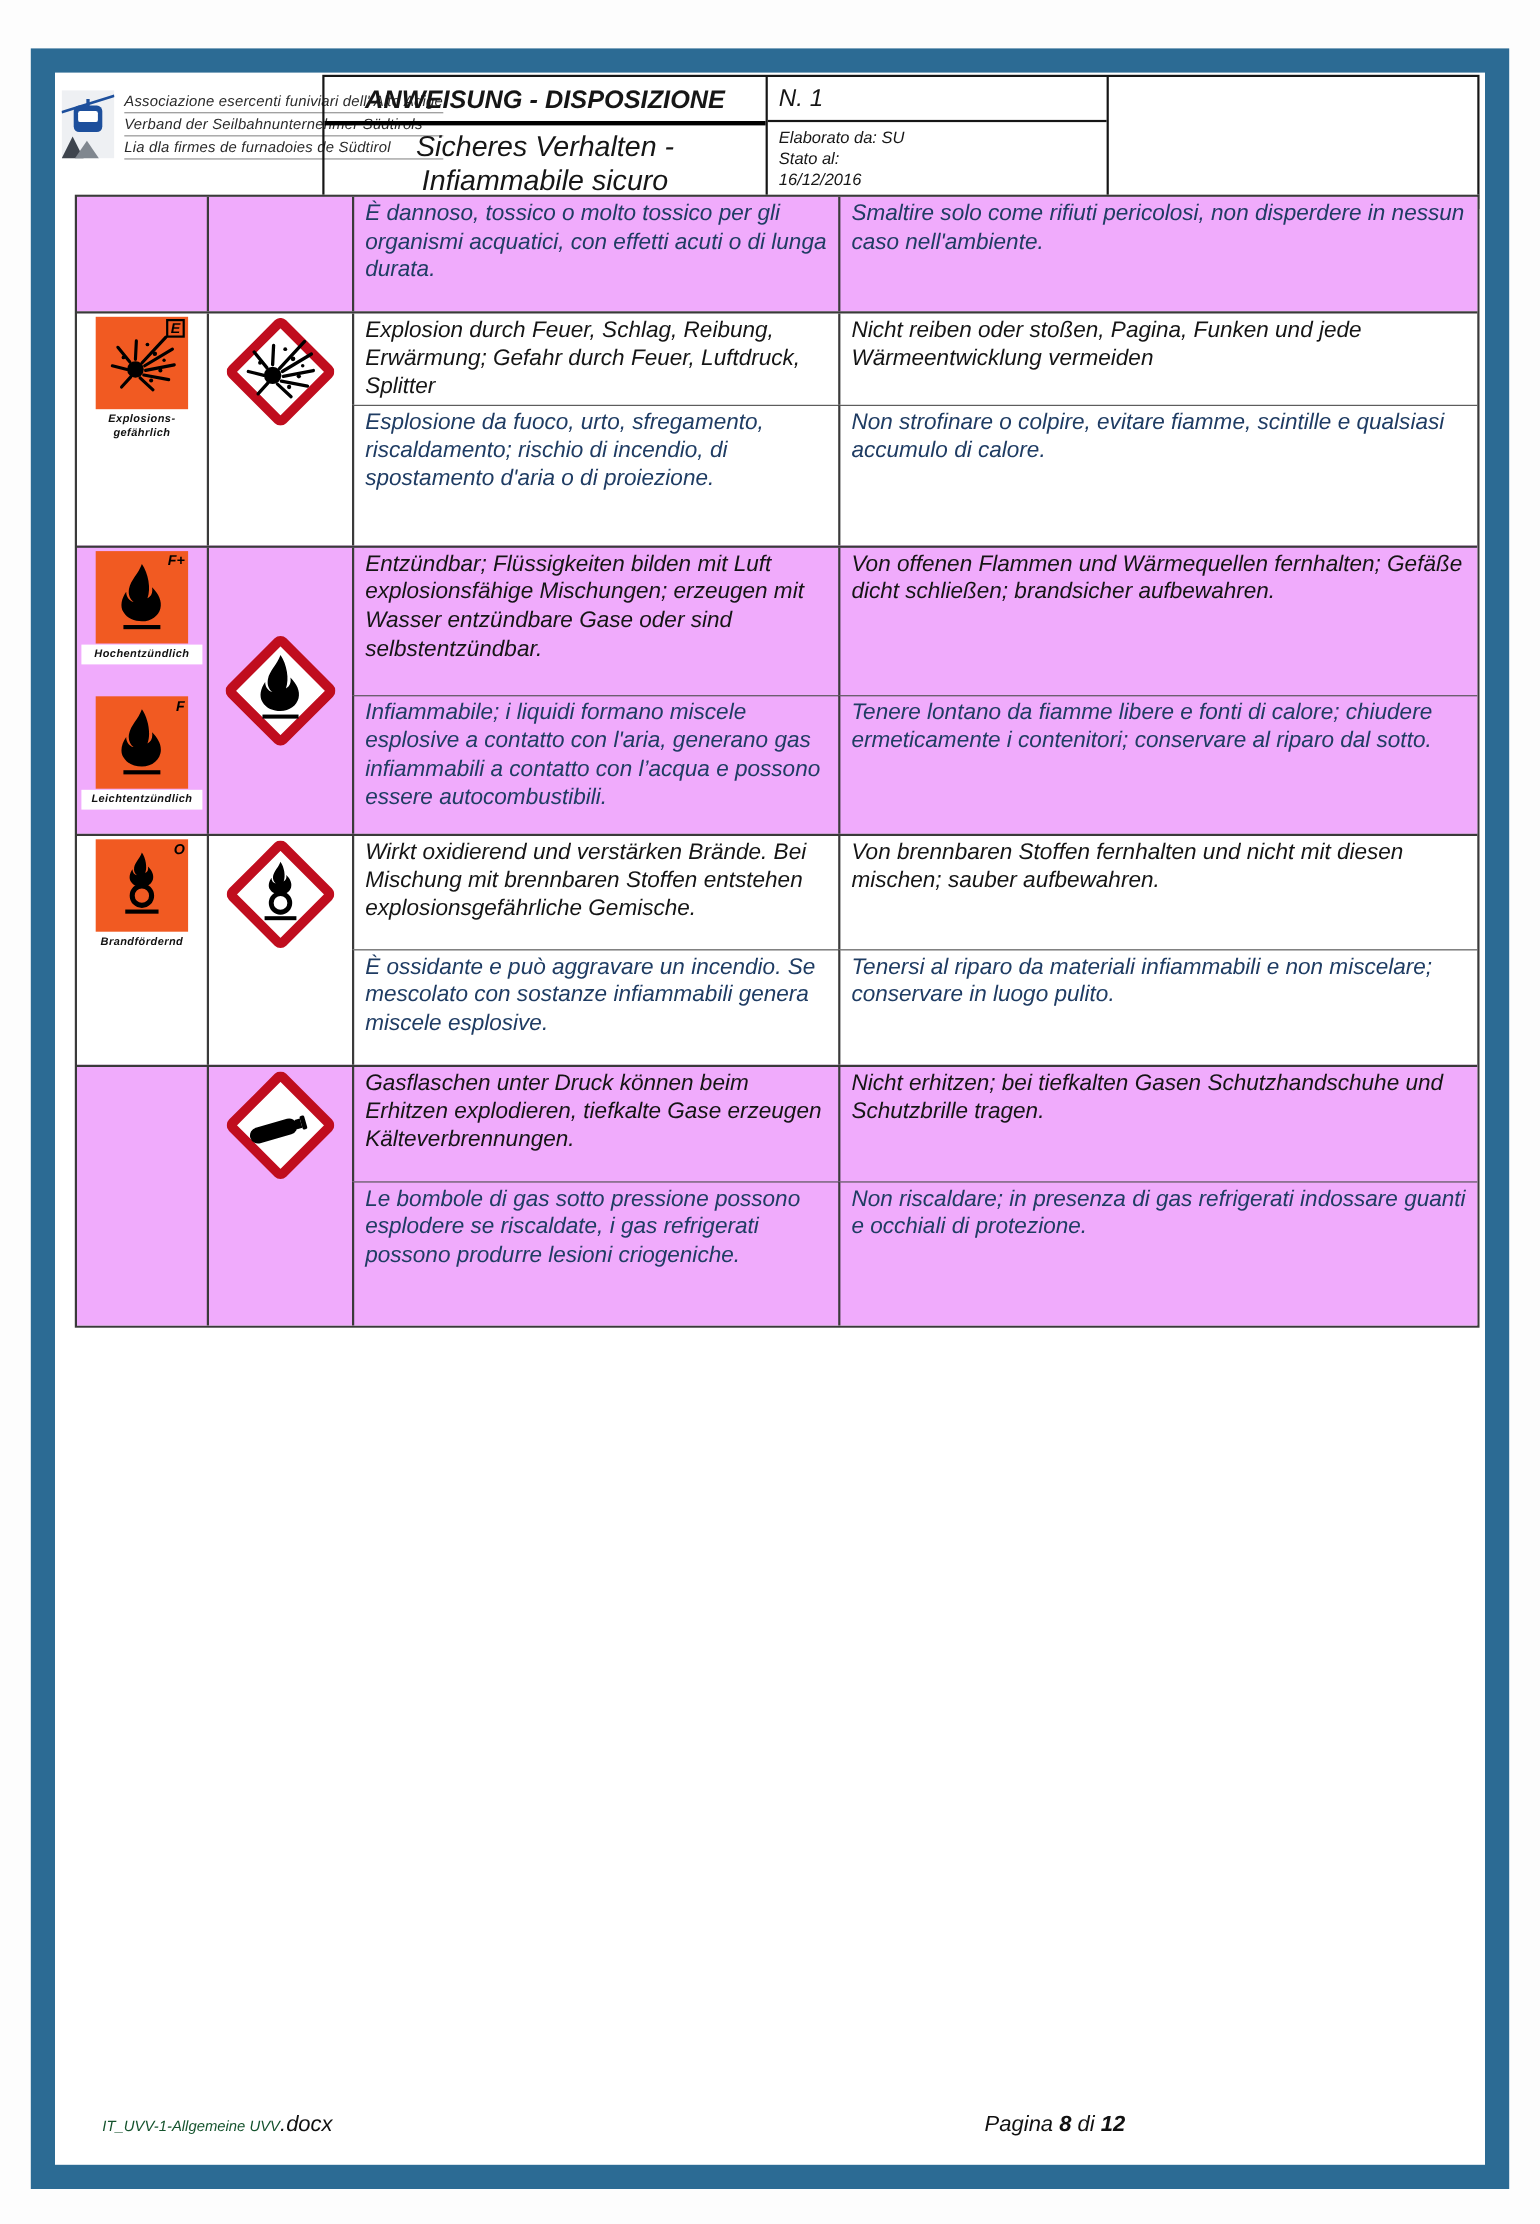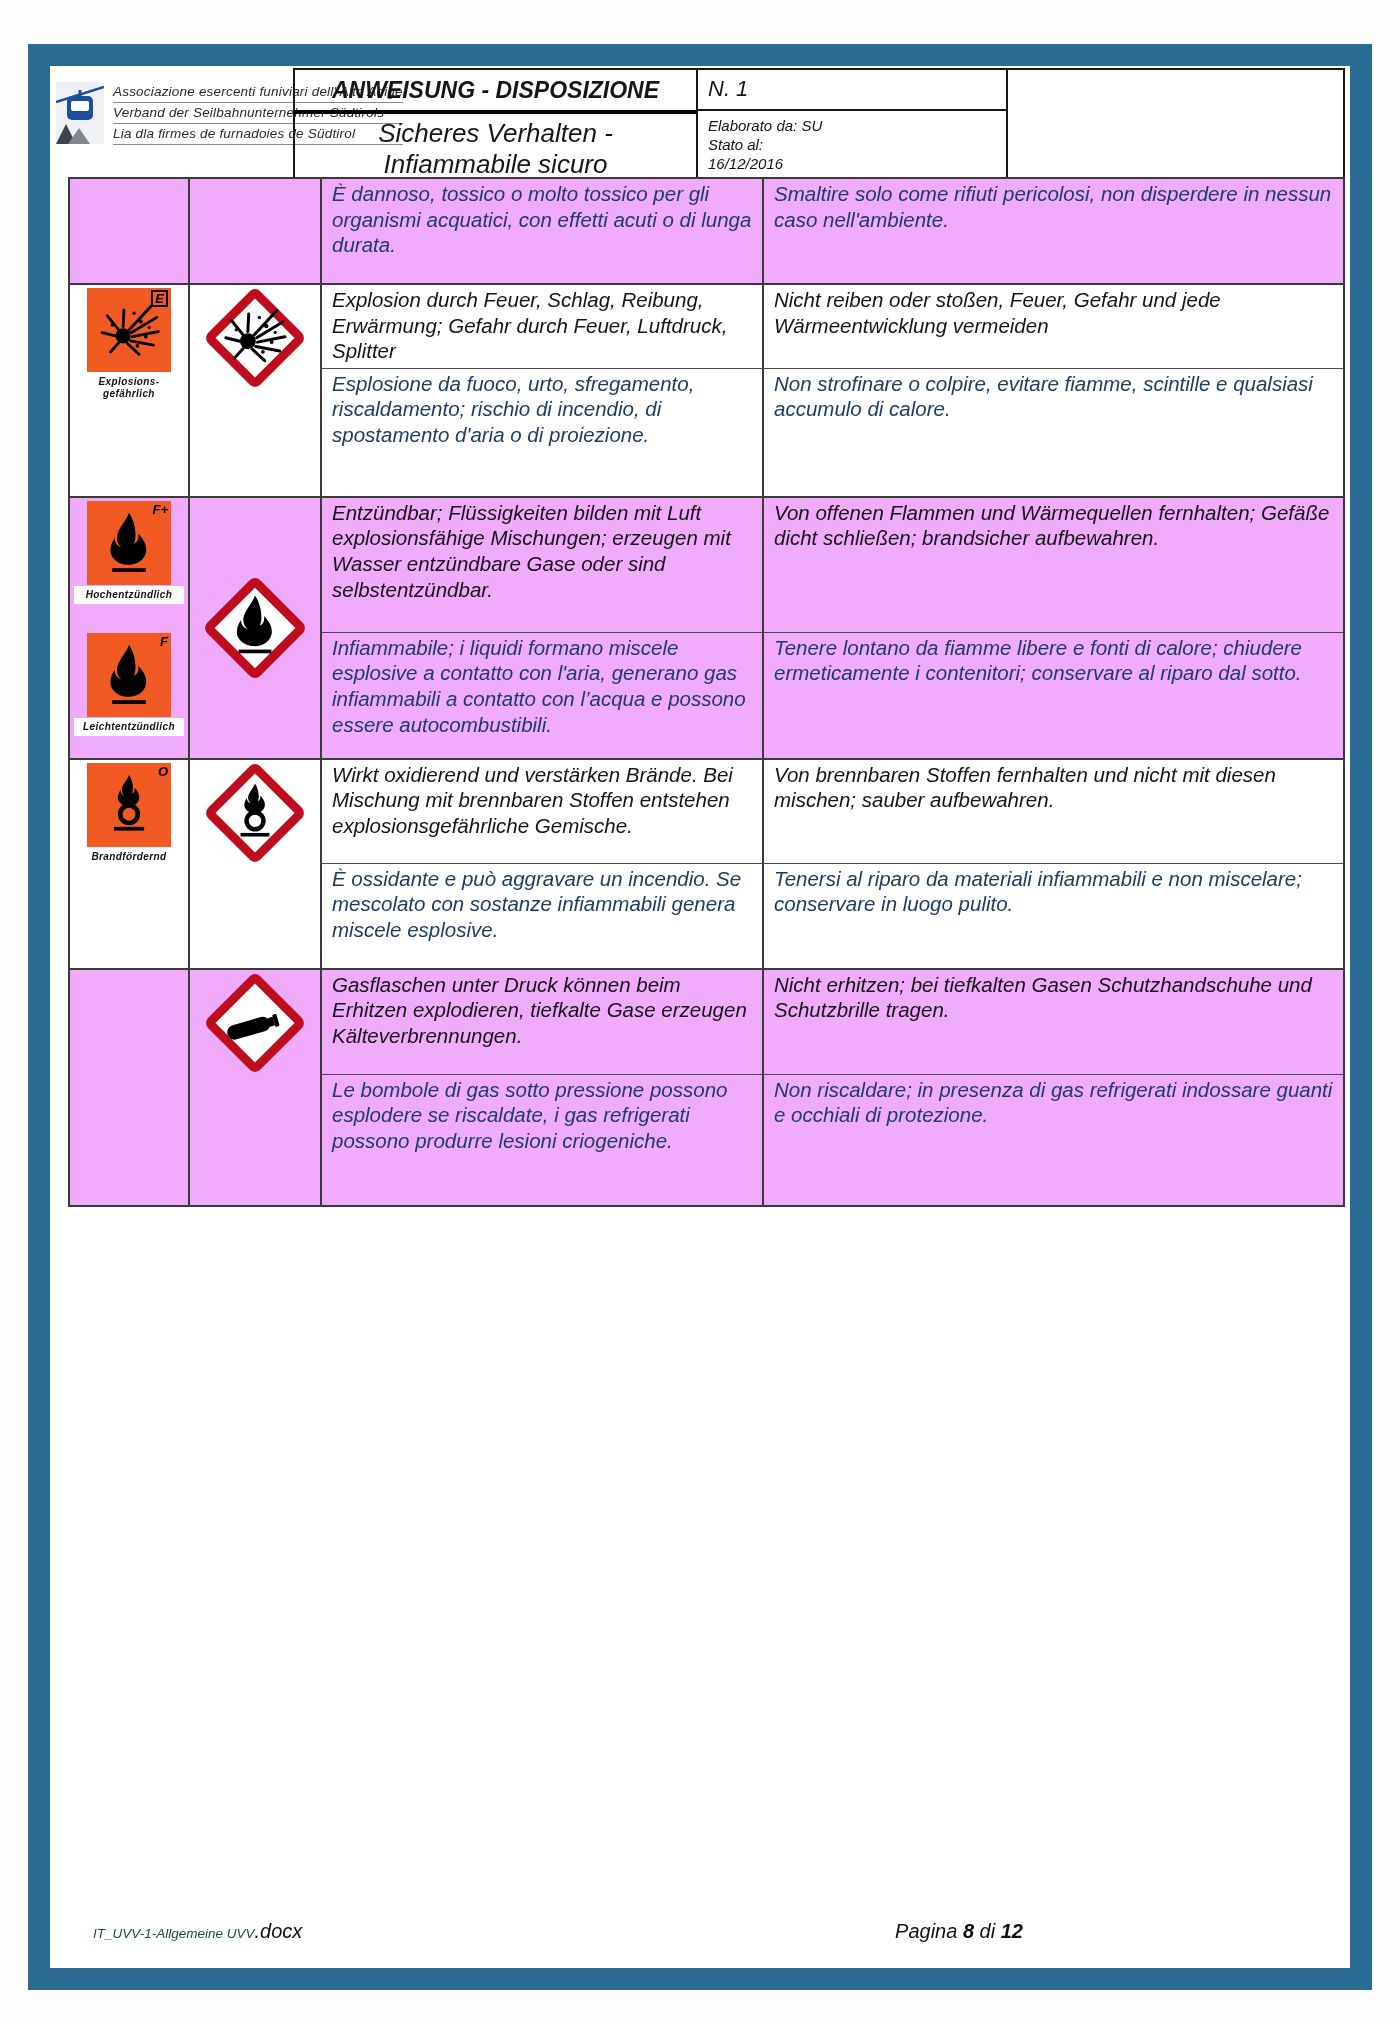--- a/index.html
+++ b/index.html
@@ -175,21 +175,21 @@
       </div>
       <div class="cell bl pc pc-top" style="grid-column:2;grid-row:1/span 2">
         <svg class="ghs" width="98" height="98" viewBox="0 0 100 100">
           <use href="#g-diamond"></use>
             <g transform="translate(4,2) scale(0.9)">
               <use href="#g-burst" fill="#000"></use>
             </g>
         </svg>
       </div>
       <div class="cell bl txt de" style="grid-column:3;grid-row:1;min-height:79px">Explosion durch Feuer, Schlag, Reibung, Erwärmung; Gefahr durch Feuer, Luftdruck, Splitter</div>
-      <div class="cell bl txt de" style="grid-column:4;grid-row:1">Nicht reiben oder stoßen, Feuer, Gefahr und jede Wärmeentwicklung vermeiden</div>
+      <div class="cell bl txt de" style="grid-column:4;grid-row:1">Nicht reiben oder stoßen, Pagina, Funken und jede Wärmeentwicklung vermeiden</div>
       <div class="cell bl txt it sub" style="grid-column:3;grid-row:2;min-height:128px">Esplosione da fuoco, urto, sfregamento, riscaldamento; rischio di incendio, di spostamento d'aria o di proiezione.</div>
       <div class="cell bl txt it sub" style="grid-column:4;grid-row:2">Non strofinare o colpire, evitare fiamme, scintille e qualsiasi accumulo di calore.</div>
     </div>
 
     <div class="group bg-gray">
       <div class="cell pc pc-top" style="grid-column:1;grid-row:1/span 2">
         <div class="eusym">
           <div class="eusq">
             <svg width="84" height="84" viewBox="0 0 100 100">
                 <use href="#g-flame" fill="#000"></use>

